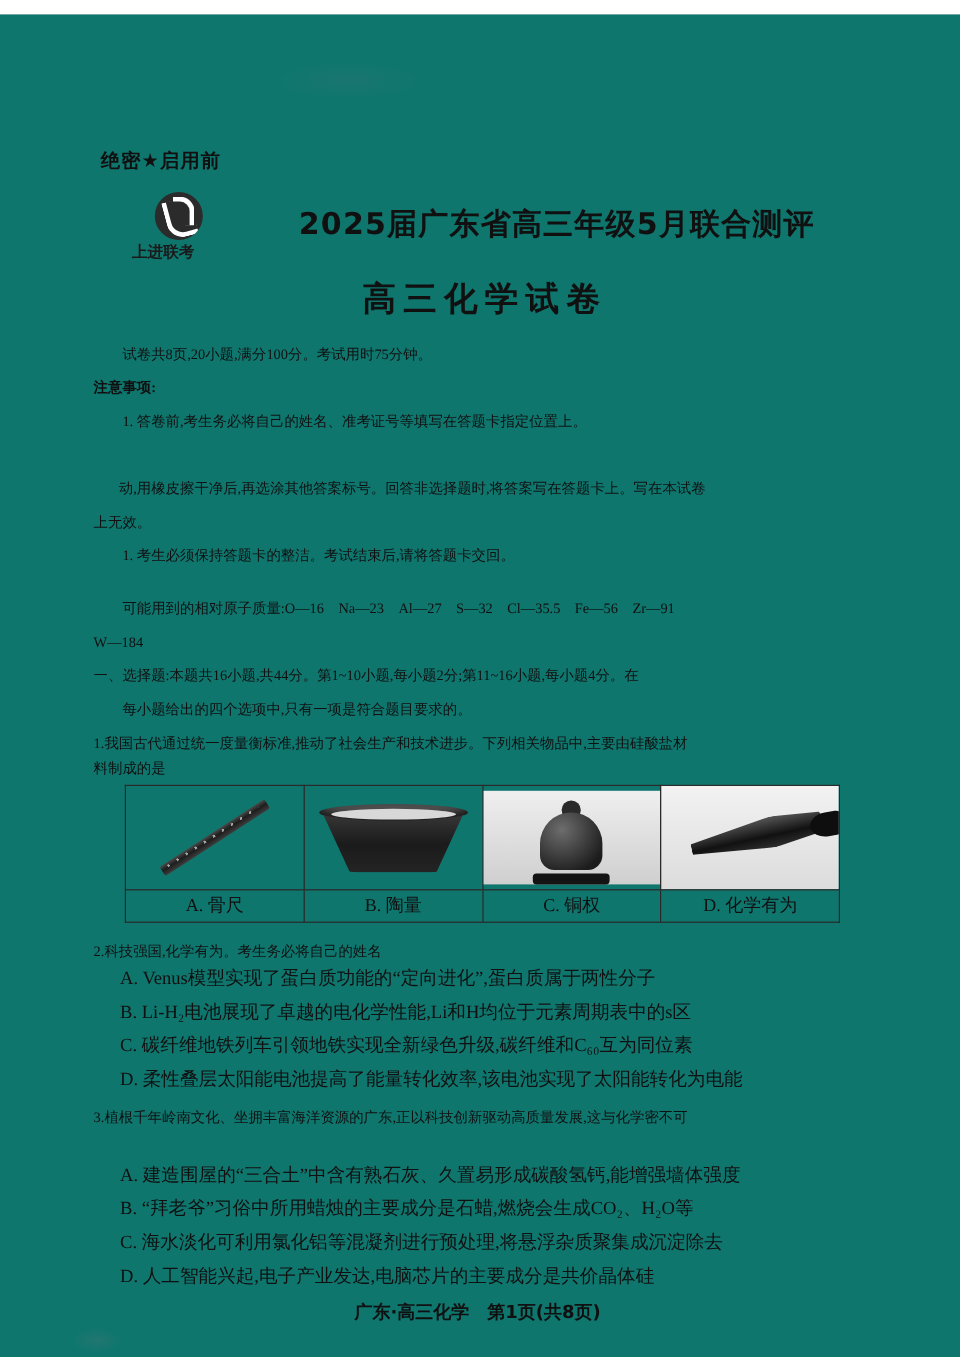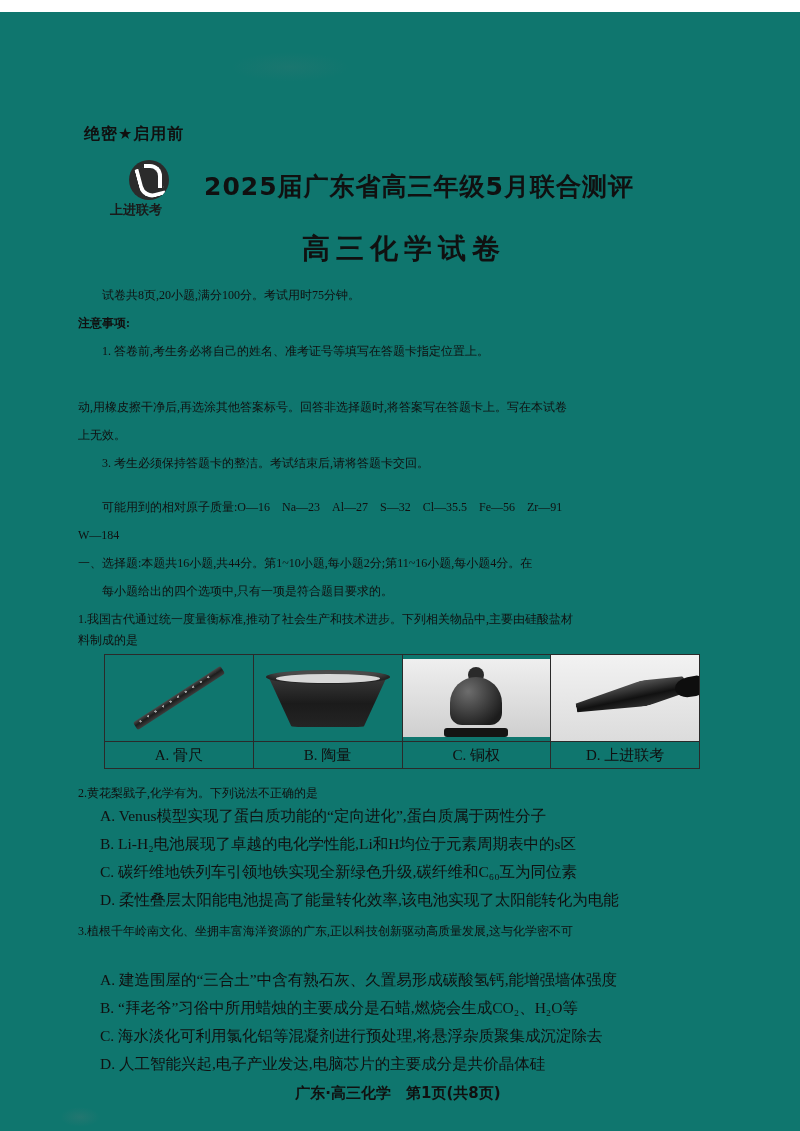--- a/index.html
+++ b/index.html
@@ -91,20 +91,21 @@
     font-weight: bold;
     font-family: "DejaVu Sans", "Liberation Sans", sans-serif;
     letter-spacing: 0px;
     margin-top: 1px;
     color: #1a1a1a;
   }
   .main-title {
     position: absolute;
     left: 120px; top: 10px;
     width: 520px;
+    text-align: center;
     font-size: 25px;
     font-weight: bold;
     font-family: "DejaVu Sans", "Liberation Sans", sans-serif;
     letter-spacing: 1px;
   }
   .sub-title {
     position: absolute;
     left: 84px; top: 218px;
     width: 640px;
     text-align: center;
@@ -121,21 +122,21 @@
     font-size: 12px;
     line-height: 30px;
   }
   .indent2 { text-indent: 2em; }
   .bold { font-weight: bold; }
 
   .exam-info { top: 268px; }
   .notice-head { top: 296px; font-weight: bold; }
   .notice-1 { top: 324px; }
   .notice-2 { top: 352px; }
-  .notice-2b { top: 380px; }
+  .notice-2b { top: 380px; margin-left: 21px; }
   .notice-2c { top: 408px; }
   .notice-3 { top: 436px; }
   .atomic-1 { top: 480px; }
   .atomic-2 { top: 508px; }
   .sec1-head { top: 536px; }
   .sec1-head2 { top: 564px; }
 
   .q1 { top: 592px; }
   .q1b { top: 613px; }
 
@@ -312,21 +313,21 @@
     <div class="main-title">2025届广东省高三年级5月联合测评</div>
   </div>
 
   <div class="sub-title">高三化学试卷</div>
 
   <div class="body-block exam-info indent2">试卷共8页,20小题,满分100分。考试用时75分钟。</div>
   <div class="body-block notice-head bold">注意事项:</div>
   <div class="body-block notice-1 indent2">1. 答卷前,考生务必将自己的姓名、准考证号等填写在答题卡指定位置上。</div>
   <div class="body-block notice-2b">动,用橡皮擦干净后,再选涂其他答案标号。回答非选择题时,将答案写在答题卡上。写在本试卷</div>
   <div class="body-block notice-2c">上无效。</div>
-  <div class="body-block notice-3 indent2">3. 考生必须保持答题卡的整洁。考试结束后,请将答题卡交回。</div>
+  <div class="body-block notice-3 indent2">1. 考生必须保持答题卡的整洁。考试结束后,请将答题卡交回。</div>
 
   <div class="body-block atomic-1 indent2">可能用到的相对原子质量:O—16　Na—23　Al—27　S—32　Cl—35.5　Fe—56　Zr—91</div>
   <div class="body-block atomic-2">W—184</div>
 
   <div class="body-block sec1-head">一、选择题:本题共16小题,共44分。第1~10小题,每小题2分;第11~16小题,每小题4分。在</div>
   <div class="body-block sec1-head2" style="text-indent:2em;">每小题给出的四个选项中,只有一项是符合题目要求的。</div>
 
   <div class="body-block q1"><span>1.</span><span>我国古代通过统一度量衡标准,推动了社会生产和技术进步。下列相关物品中,主要由硅酸盐材</span></div>
   <div class="body-block q1b">料制成的是</div>
 
@@ -358,26 +359,26 @@
           <div class="fig-d-bg"></div>
           <div class="fig-d"></div>
           <div class="fig-d-tip"></div>
         </div>
       </td>
     </tr>
     <tr>
       <td class="fig-cap">A. 骨尺</td>
       <td class="fig-cap">B. 陶量</td>
       <td class="fig-cap">C. 铜权</td>
-      <td class="fig-cap">D. 上进联考</td>
+      <td class="fig-cap">D. 化学有为</td>
     </tr>
   </tbody>
     </table>
 
-  <div class="body-block q2"><span>2.</span><span>黄花梨戥子,化学有为。下列说法不正确的是</span></div>
+  <div class="body-block q2"><span>2.</span><span>科技强国,化学有为。考生务必将自己的姓名</span></div>
   <div class="body-block q2a opt opt-indent">A. Venus模型实现了蛋白质功能的“定向进化”,蛋白质属于两性分子</div>
   <div class="body-block q2b opt opt-indent">B. Li-H₂电池展现了卓越的电化学性能,Li和H均位于元素周期表中的s区</div>
   <div class="body-block q2c opt opt-indent">C. 碳纤维地铁列车引领地铁实现全新绿色升级,碳纤维和C₆₀互为同位素</div>
   <div class="body-block q2d opt opt-indent">D. 柔性叠层太阳能电池提高了能量转化效率,该电池实现了太阳能转化为电能</div>
 
   <div class="body-block q3"><span>3.</span><span>植根千年岭南文化、坐拥丰富海洋资源的广东,正以科技创新驱动高质量发展,这与化学密不可</span></div>
   <div class="body-block q3a opt opt-indent">A. 建造围屋的“三合土”中含有熟石灰、久置易形成碳酸氢钙,能增强墙体强度</div>
   <div class="body-block q3bb opt opt-indent">B. “拜老爷”习俗中所用蜡烛的主要成分是石蜡,燃烧会生成CO₂、H₂O等</div>
   <div class="body-block q3c opt opt-indent">C. 海水淡化可利用氯化铝等混凝剂进行预处理,将悬浮杂质聚集成沉淀除去</div>
   <div class="body-block q3d opt opt-indent">D. 人工智能兴起,电子产业发达,电脑芯片的主要成分是共价晶体硅</div>

